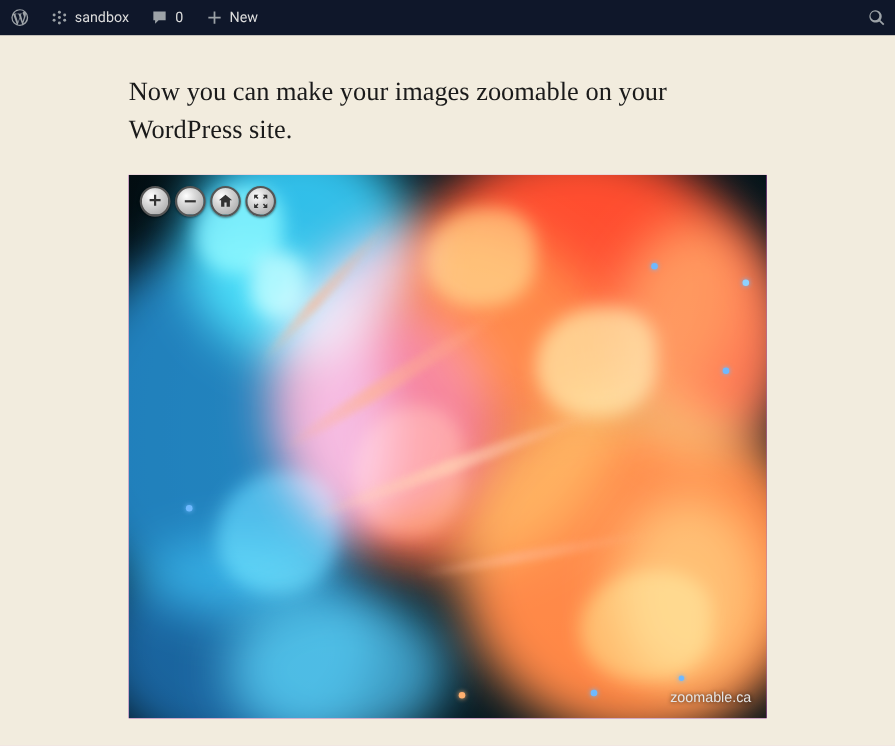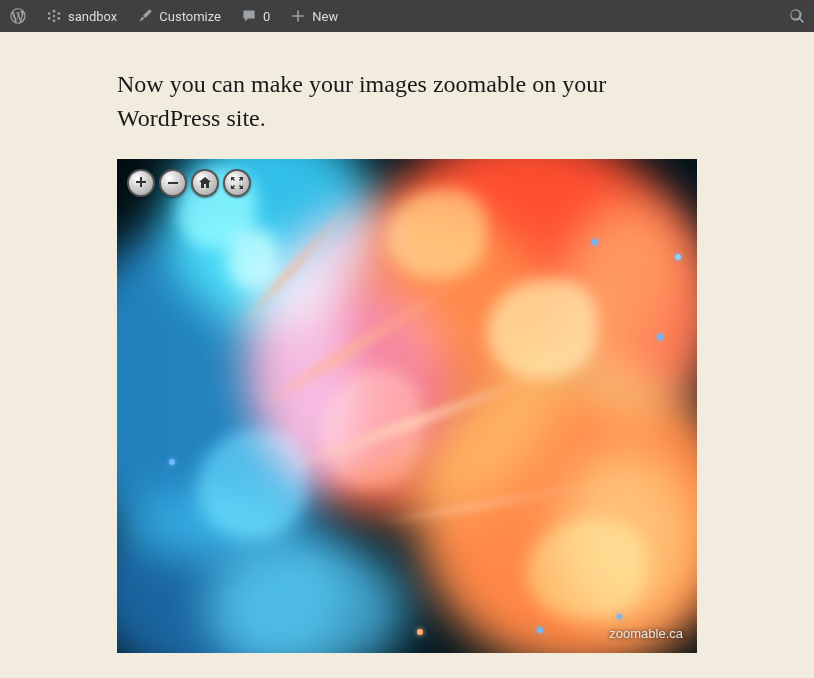--- a/index.html
+++ b/index.html
@@ -1,18 +1,18 @@
 <!DOCTYPE html>
 <html><head>
 <meta charset="utf-8">
 <style>
   html,body{margin:0;padding:0;width:814px;height:678px;overflow:hidden;font-family:-apple-system,BlinkMacSystemFont,"Segoe UI",Roboto,sans-serif;}
   body{background:#f2ecde;}
   
-  .adminbar{height:32px;background:#404040;display:flex;align-items:center;color:#dcdcdc;font-size:13px;}
+  .adminbar{height:32px;background:#0f172a;display:flex;align-items:center;color:#dcdcdc;font-size:13px;}
   .adminbar .item{display:flex;align-items:center;gap:6px;padding:0 10px;height:32px;cursor:pointer;}
   .adminbar .ico{display:inline-flex;align-items:center;justify-content:center;width:16px;height:16px;}
   .adminbar .spacer{flex:1;}
   .adminbar .avatar{width:18px;height:18px;background:#c7c7c7;display:inline-block;}
   .adminbar svg{fill:#9ca2a7;}
   
   .page{padding:28px 0 0 0;}
   .content{width:580px;margin:0 auto;}
   .intro{font-family:"Georgia","Times New Roman",serif;font-size:24px;color:#1a1a1a;line-height:1.4;margin:8px 0 24px;}
   
@@ -48,28 +48,20 @@
           <circle cx="10" cy="4" r="1.7"></circle>
           <circle cx="10" cy="10" r="1.7"></circle>
           <circle cx="10" cy="16" r="1.7"></circle>
           <circle cx="4" cy="7" r="1.7"></circle>
           <circle cx="16" cy="7" r="1.7"></circle>
           <circle cx="4" cy="13" r="1.7"></circle>
           <circle cx="16" cy="13" r="1.7"></circle>
         </svg>
     </span>
     <span>sandbox</span>
-  </div>
-  <div class="item">
-    <span class="ico">
-      <svg viewBox="0 0 20 20">
-          <path d="M17.4 2.6c-.8-.8-2.3-.6-3.4.5L7.5 9.6l2.9 2.9 6.5-6.5c1.1-1.1 1.3-2.6.5-3.4zM6.5 10.6 3 17l6.4-3.5z"></path>
-        </svg>
-    </span>
-    <span>Customize</span>
   </div>
   <div class="item">
     <span class="ico">
       <svg viewBox="0 0 20 20">
           <path d="M3 3h14v10H9l-4 4v-4H3z"></path>
         </svg>
     </span>
     <span>0</span>
   </div>
   <div class="item">

